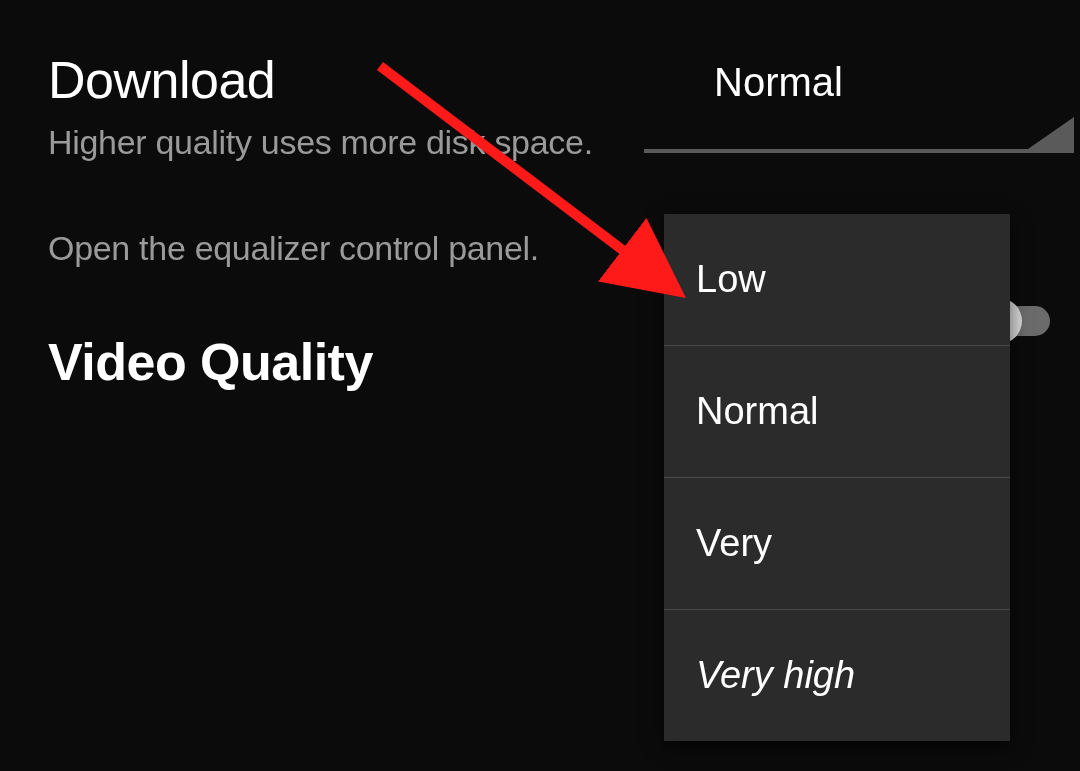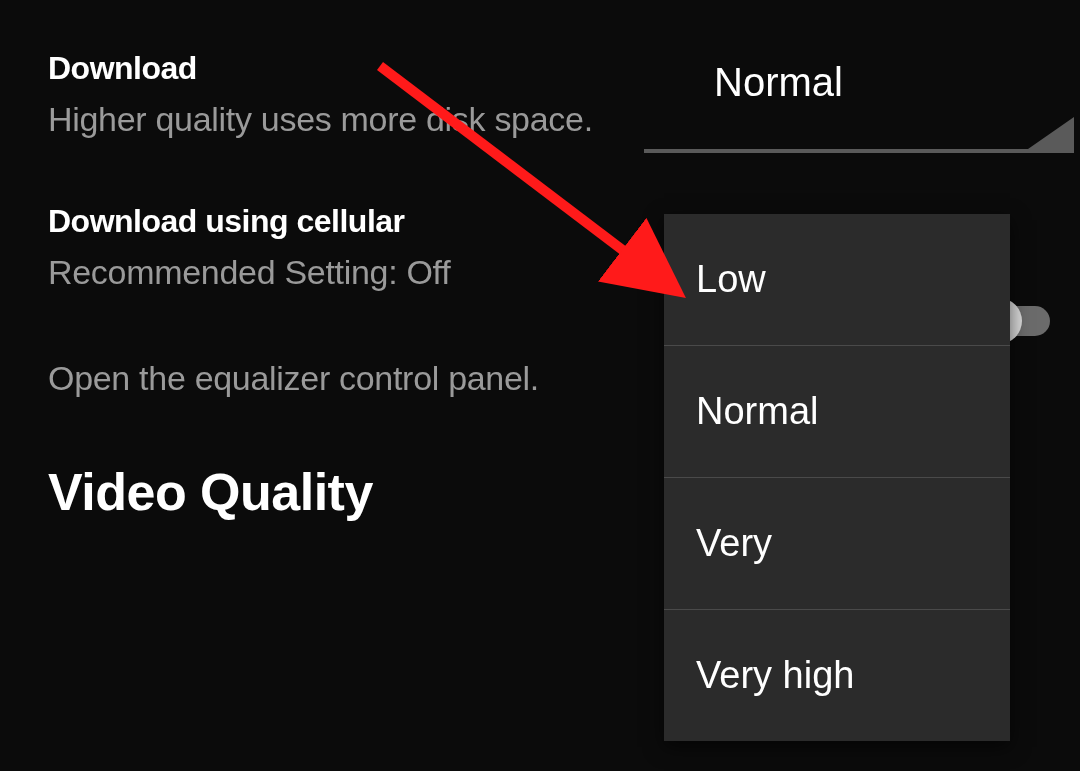--- a/index.html
+++ b/index.html
@@ -20,22 +20,22 @@
     }
     .setting-row {
       display: flex;
       justify-content: space-between;
       align-items: flex-start;
       margin-bottom: 60px;
     }
     .setting-text { max-width: 560px; }
     .setting-title {
       color: #ffffff;
-      font-size: 32px;
-      font-weight: 700;
+      font-size: 52px;
+      font-weight: 400;
       letter-spacing: -0.5px;
       margin-bottom: 10px;
     }
     .setting-sub {
       color: #9a9a9a;
       font-size: 34px;
       font-weight: 400;
       line-height: 1.35;
       letter-spacing: -0.3px;
     }
@@ -109,47 +109,41 @@
       box-shadow: 0 6px 18px rgba(0,0,0,0.6);
     }
     .dropdown-item {
       color: #ffffff;
       font-size: 38px;
       font-weight: 400;
       padding: 44px 32px;
       border-bottom: 1px solid #4a4a4a;
       text-align: left;
     }
-    .dropdown-item:last-child { border-bottom: none; }
+    .dropdown-item:last-child { border-bottom: none; font-style: italic; }
     
     .arrow-svg {
       position: absolute;
       left: 280px;
       top: 56px;
       pointer-events: none;
     }
   </style>
 </head>
 <body>
 
 <div class="screen">
 
   <div class="setting-row">
     <div class="setting-text">
       <div class="setting-title">Download</div>
       <div class="setting-sub">Higher quality uses more disk space.</div>
     </div>
   </div>
 
-  <div class="setting-row">
-    <div class="setting-text">
-      <div class="setting-title">Download using cellular</div>
-      <div class="setting-sub">Recommended Setting: Off</div>
-    </div>
-  </div>
 
   <div class="setting-row">
     <div class="setting-text">
       <div class="setting-sub">Open the equalizer control panel.</div>
     </div>
   </div>
 
   <div class="section-heading">Video Quality</div>
 
   <div class="value-with-indicator">

